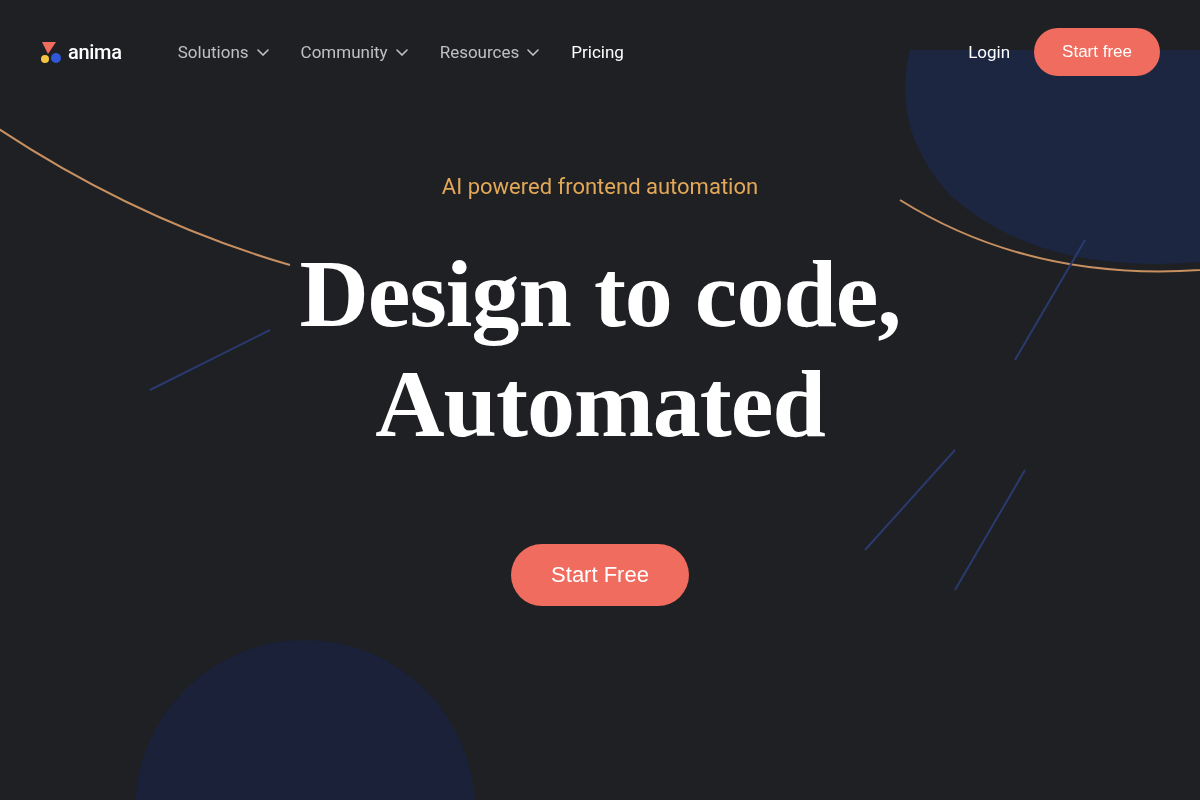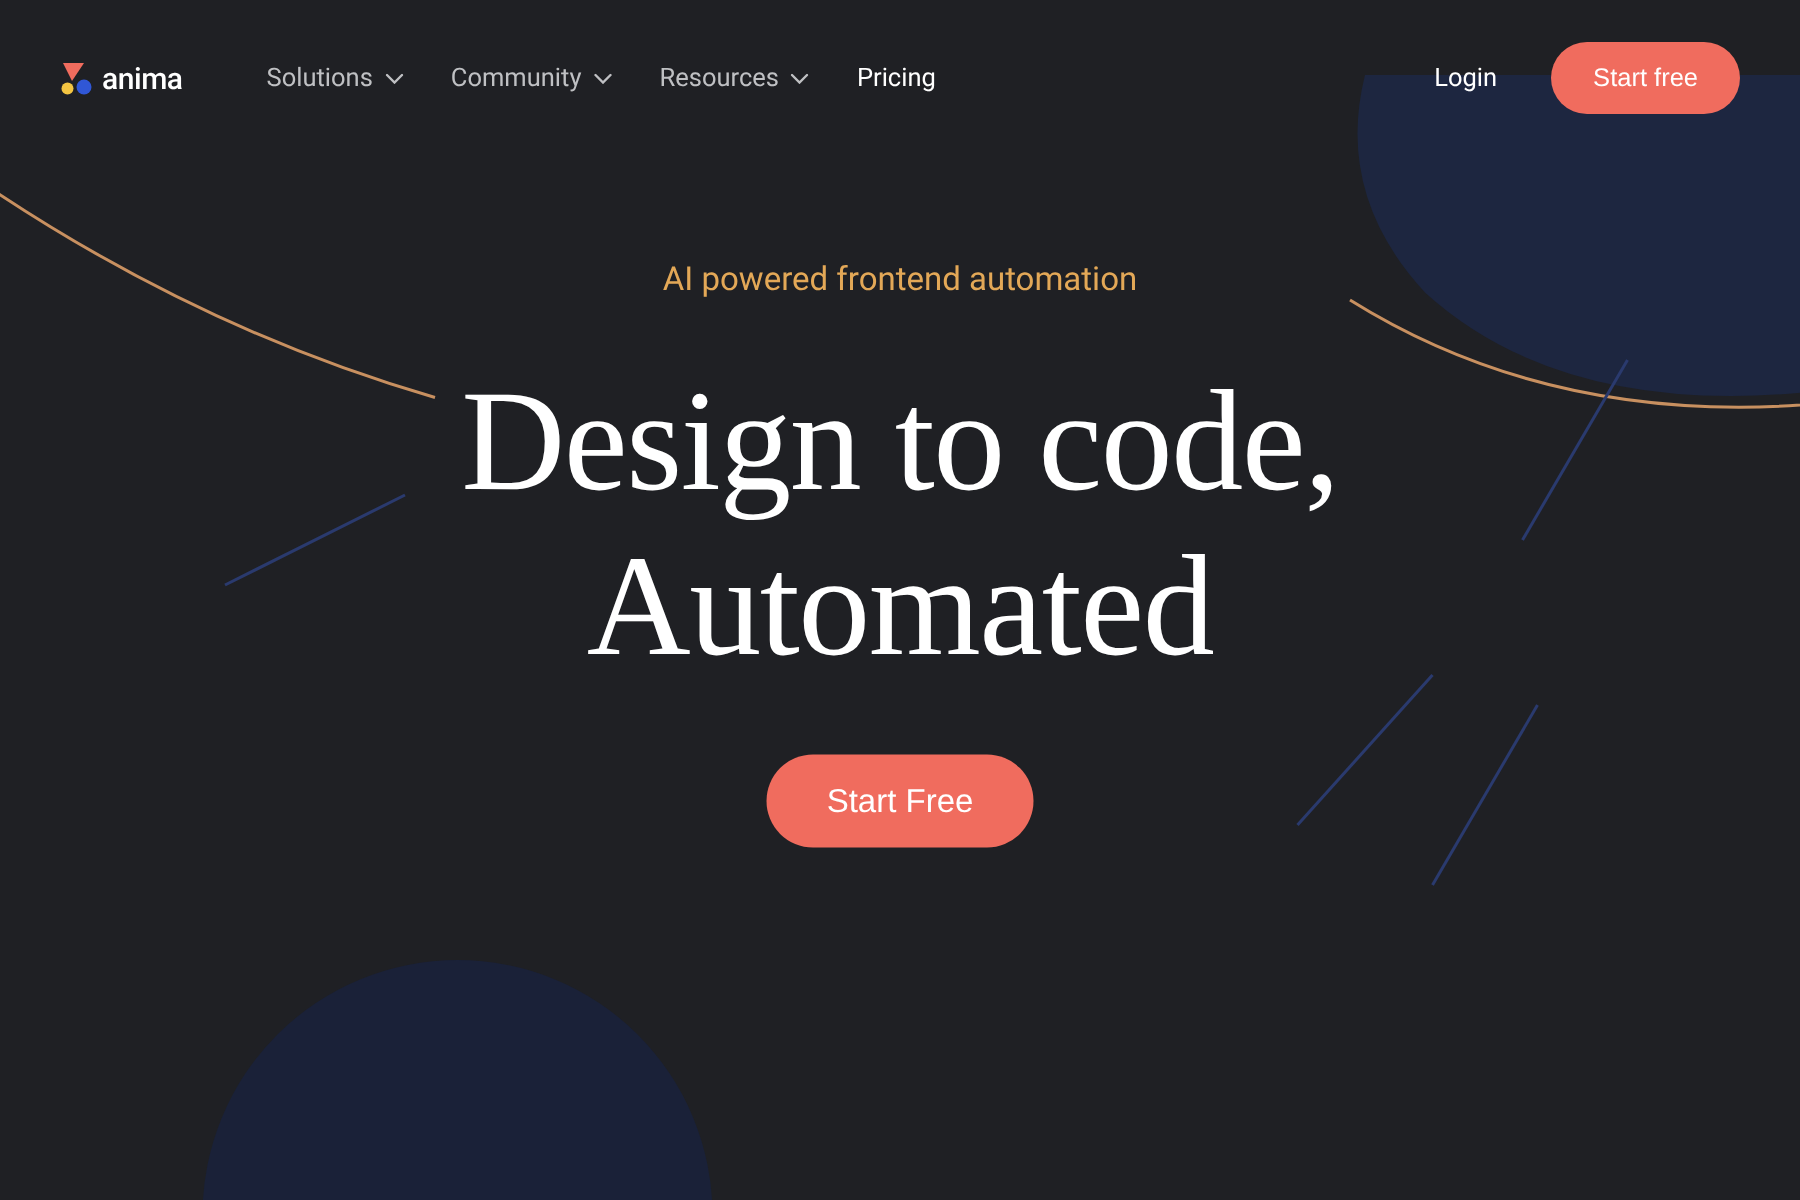--- a/index.html
+++ b/index.html
@@ -75,21 +75,21 @@
     }
     
     .chevron {
       width: 12px;
       height: 7px;
     }
     
     .nav-right {
       display: flex;
       align-items: center;
-      gap: 36px;
+      gap: 24px;
     }
     
     .login-link {
       color: #ffffff;
       font-size: 17px;
       font-weight: 400;
       cursor: pointer;
     }
     
     .btn-primary {
@@ -117,25 +117,25 @@
     .eyebrow {
       color: #e3a857;
       font-size: 22px;
       font-weight: 400;
       margin-bottom: 40px;
     }
     
     .hero-title {
       font-family: Georgia, 'Times New Roman', serif;
       font-size: 96px;
-      font-weight: 400;
+      font-weight: 700;
       line-height: 1.15;
       color: #ffffff;
       letter-spacing: -1px;
-      margin-bottom: 43px;
+      margin-bottom: 84px;
     }
     
     .btn-cta {
       background: #f06c5e;
       color: #ffffff;
       border: none;
       border-radius: 32px;
       padding: 18px 40px;
       font-size: 22px;
       font-weight: 400;

